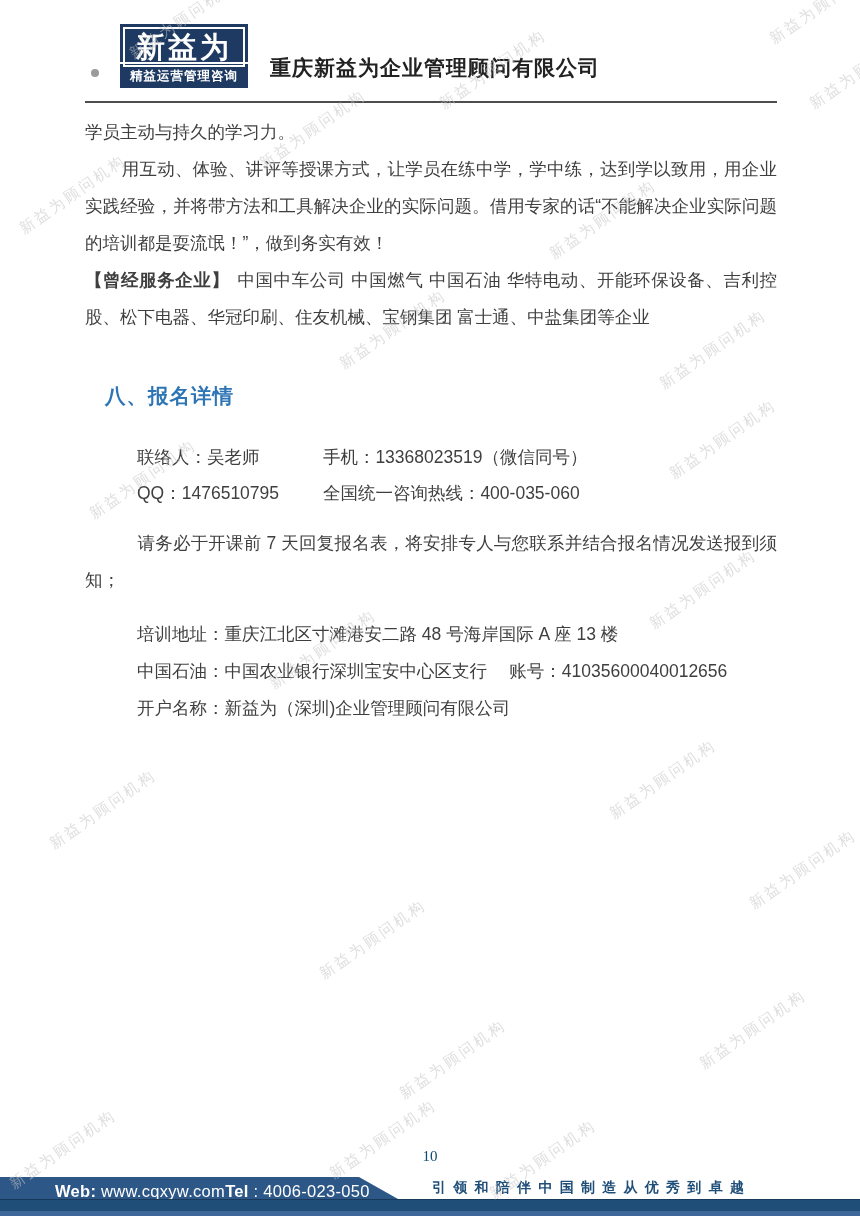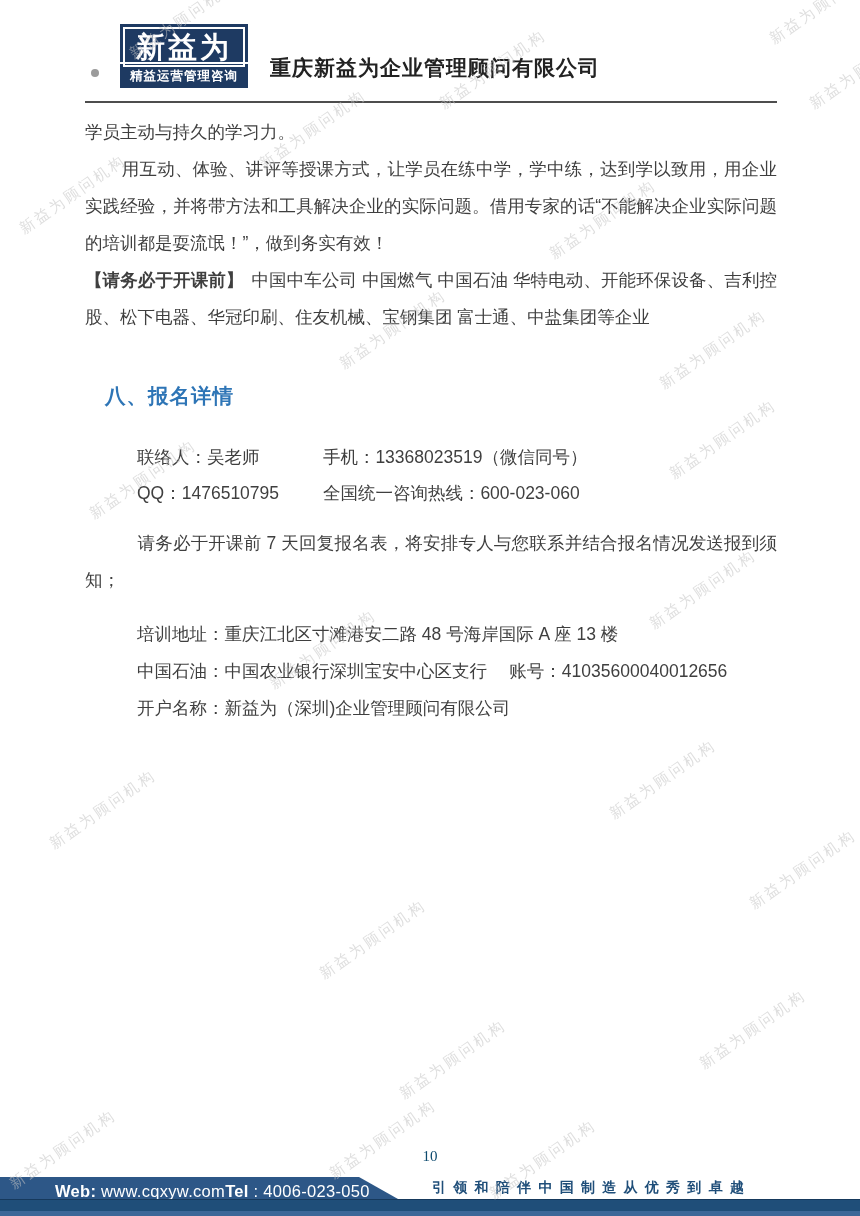--- a/index.html
+++ b/index.html
@@ -137,32 +137,32 @@
   <div class="company-cn">重庆新益为企业管理顾问有限公司</div>
 
   <div class="company-en">
   </div>
 
   <div class="hdr-rule"></div>
 
   <div class="content">
     <p class="para">学员主动与持久的学习力。</p>
     <p class="para indent2">用互动、体验、讲评等授课方式，让学员在练中学，学中练，达到学以致用，用企业实践经验，并将带方法和工具解决企业的实际问题。借用专家的话“不能解决企业实际问题的培训都是耍流氓！”，做到务实有效！</p>
-    <p class="para"><span class="served-label">【请务必于开课前】</span><span>中国中车公司 中国燃气 中国石油 华特电动、开能环保设备、吉利控股、松下电器、华冠印刷、住友机械、宝钢集团 富士通、中盐集团等企业</span></p>
+    <p class="para"><span class="served-label">【曾经服务企业】</span><span>中国中车公司 中国燃气 中国石油 华特电动、开能环保设备、吉利控股、松下电器、华冠印刷、住友机械、宝钢集团 富士通、中盐集团等企业</span></p>
 
     <h2 class="section-title">八、报名详情</h2>
 
     <div class="contact-block">
       <div class="contact-row">
         <span class="contact-col1">联络人：吴老师</span>
         <span class="contact-col2">手机：13368023519（微信同号）</span>
       </div>
       <div class="contact-row">
         <span class="contact-col1">QQ：1476510795</span>
-        <span class="contact-col2">全国统一咨询热线：600-023-060</span>
+        <span class="contact-col2">全国统一咨询热线：400-035-060</span>
       </div>
     </div>
 
     <p class="para indent3 notice">请务必于开课前 7 天回复报名表，将安排专人与您联系并结合报名情况发送报到须知；</p>
 
     <div class="detail-block">
       <div class="detail-line">培训地址：重庆江北区寸滩港安二路 48 号海岸国际 A 座 13 楼</div>
       <div class="detail-line">中国石油：中国农业银行深圳宝安中心区支行　 账号：41035600040012656</div>
       <div class="detail-line">开户名称：新益为（深圳)企业管理顾问有限公司</div>
     </div>

